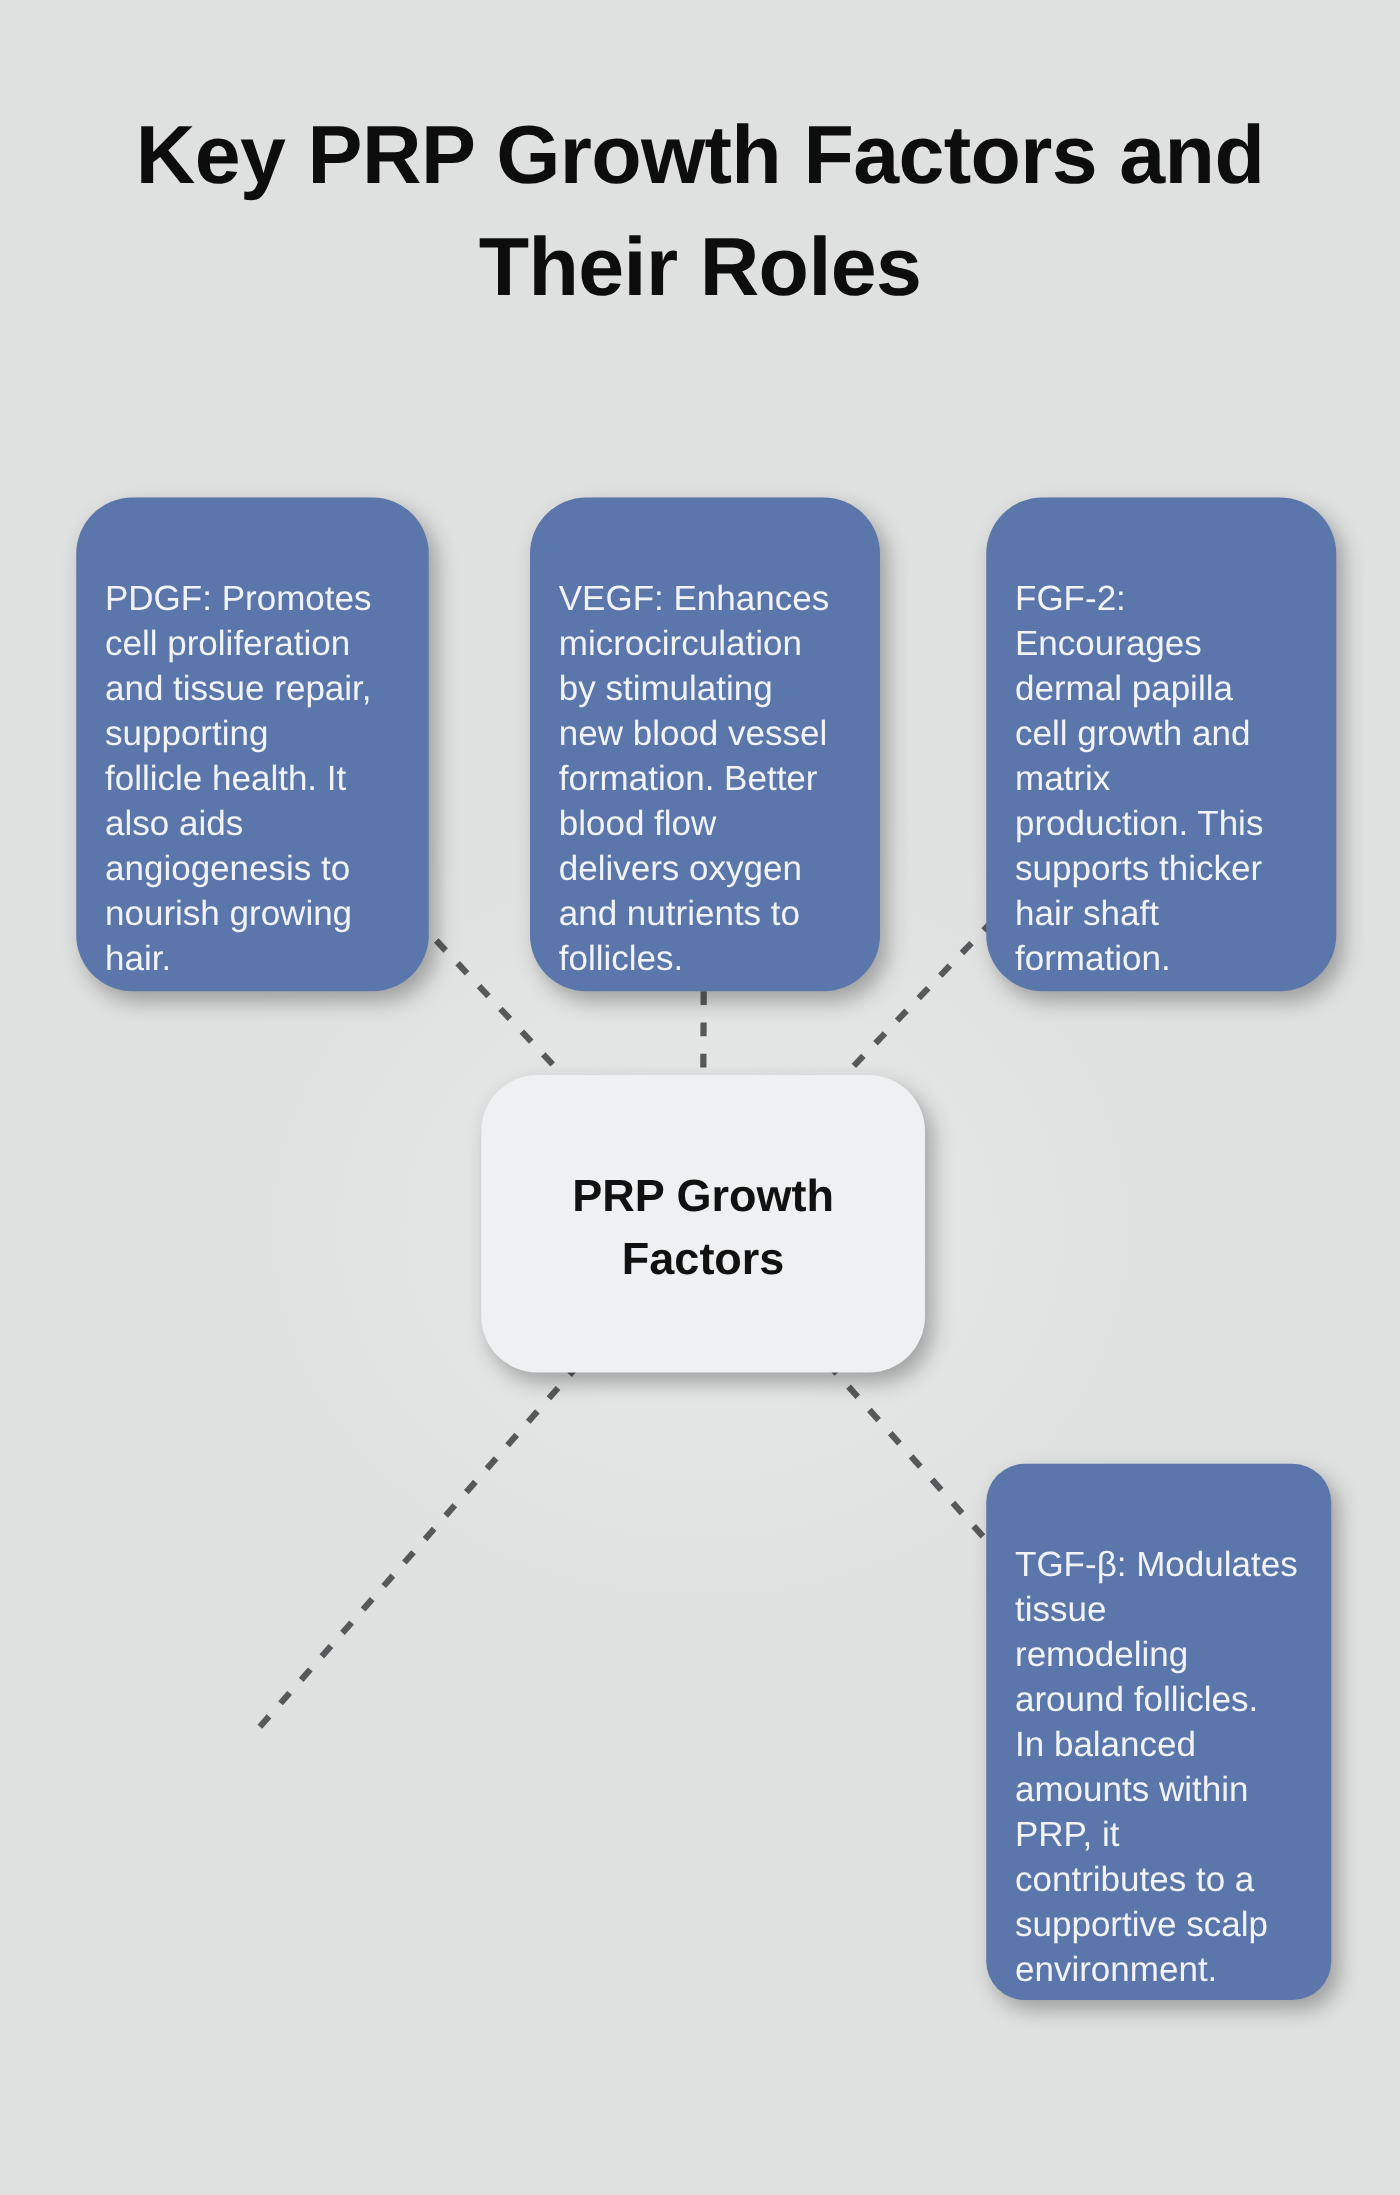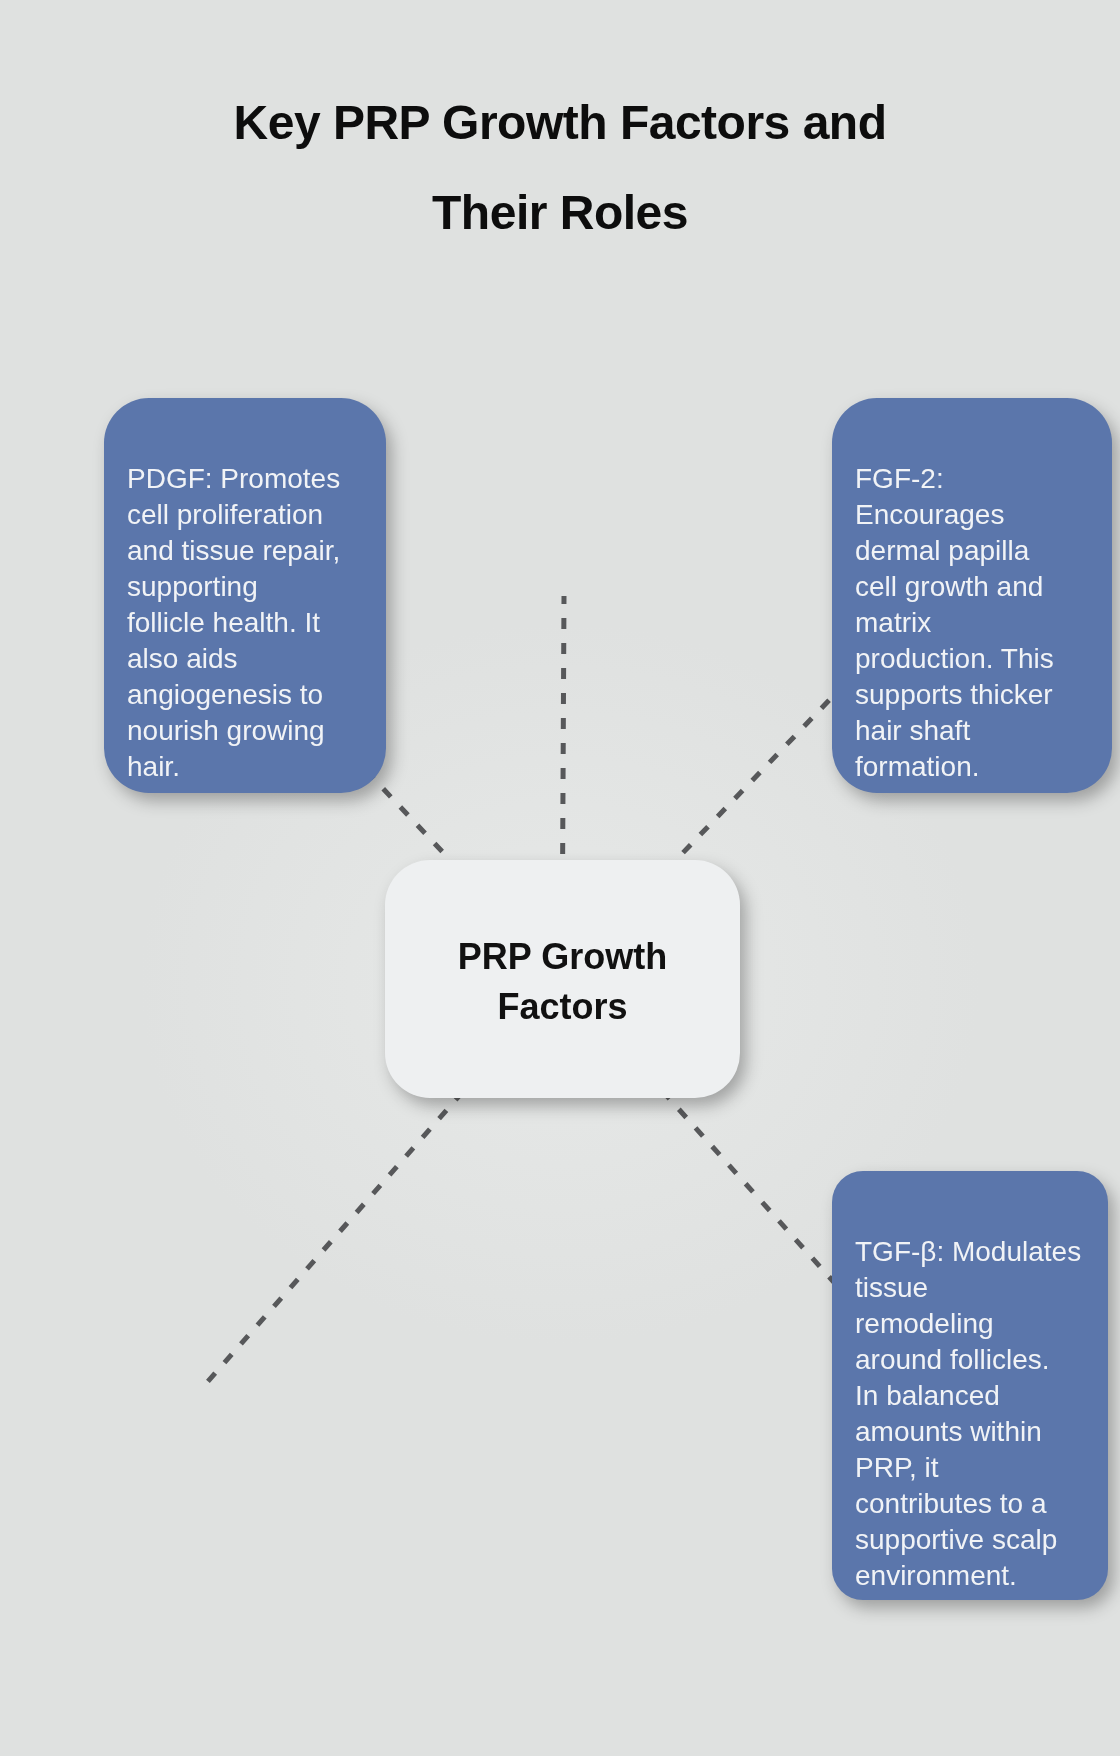--- a/index.html
+++ b/index.html
@@ -15,21 +15,21 @@
     position:relative;
     width:1120px;height:1756px;
     overflow:hidden;
     background:radial-gradient(ellipse 700px 600px at 50% 56%, #e7e9e8 0%, var(--page-bg) 60%);
     font-family:"Liberation Sans", sans-serif;
   }
   .title{
     position:absolute;
     left:0;top:78px;width:1120px;
     text-align:center;
-    font-size:48px;
+    font-size:66px;
     line-height:90px;
     font-weight:700;
     letter-spacing:-0.5px;
     color:var(--title-color);
     white-space:pre-line;
   }
   .connectors{
     position:absolute;left:0;top:0;width:1120px;height:1756px;
     z-index:0;
   }
@@ -45,21 +45,20 @@
     box-shadow:6px 8px 16px rgba(40,40,40,0.35);
     box-sizing:border-box;
   }
   .factor{
     background:var(--accent-blue);
     color:var(--box-text-color);
     font-size:28px;
     line-height:36px;
     padding:27px 20px 0 23px;
     white-space:pre-line;
-    margin-left:43px;
   }
   .center-node{
     background:var(--node-bg);
     color:#111;
     display:flex;
     align-items:center;
     justify-content:center;
     text-align:center;
     font-weight:700;
     font-size:36px;
@@ -94,20 +93,31 @@
 cell proliferation
 and tissue repair,
 supporting
 follicle health. It
 also aids
 angiogenesis to
 nourish growing
 hair.</span>
   </div>
 
+  <div class="node factor n-vegf">
+    <span>VEGF: Enhances
+microcirculation
+by stimulating
+new blood vessel
+formation. Better
+blood flow
+delivers oxygen
+and nutrients to
+follicles.</span>
+  </div>
 
   <div class="node factor n-fgf2">
     <span>FGF-2:
 Encourages
 dermal papilla
 cell growth and
 matrix
 production. This
 supports thicker
 hair shaft

